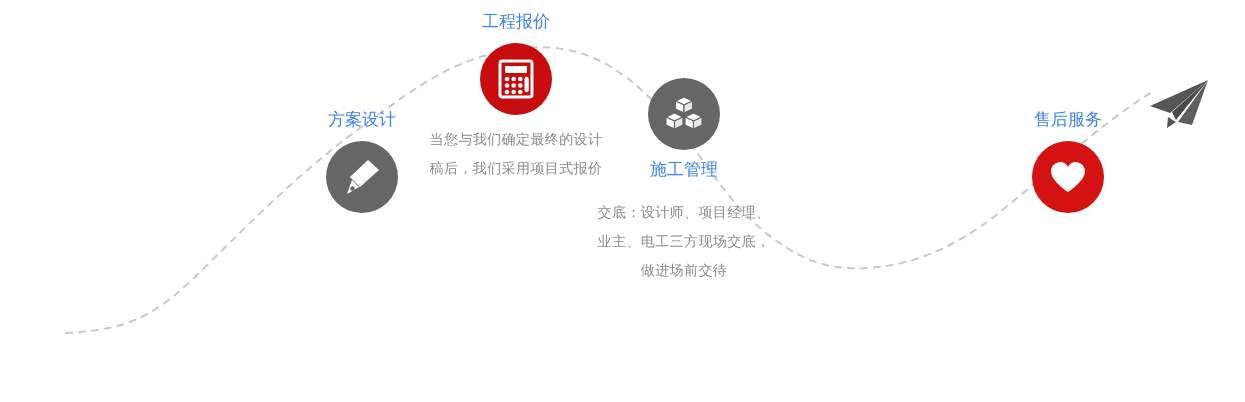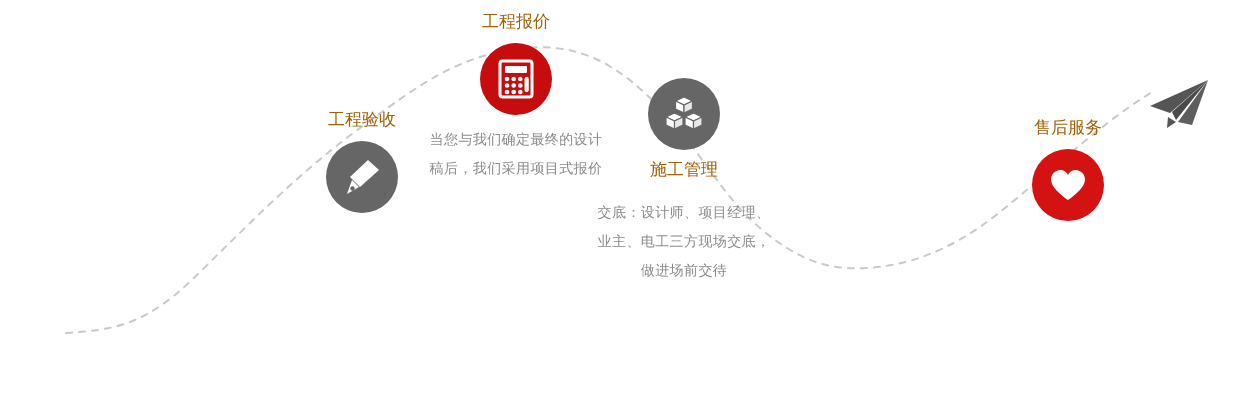--- a/index.html
+++ b/index.html
@@ -25,21 +25,21 @@
     height: 402px;
     pointer-events: none;
   }
   .step {
     position: absolute;
     width: 180px;
     text-align: center;
   }
   .step-title {
     font-size: 17px;
-    color: #a16207;
+    color: #3b82f6;
     line-height: 24px;
     white-space: nowrap;
     text-align: center;
   }
   .step-icon {
     width: 72px;
     height: 72px;
     border-radius: 50%;
     margin: 0 auto;
     display: flex;
@@ -89,21 +89,21 @@
 
   <svg id="plane-icon" viewBox="0 0 64 58" xmlns="http://www.w3.org/2000/svg">
     <path d="M 60 2 L 2 28 L 22 35 Z" fill="#555555"></path>
     <path d="M 60 2 L 28 42 L 24 34 Z" fill="#4a4a4a"></path>
     <path d="M 60 2 L 30 44 L 44 47 Z" fill="#5e5e5e"></path>
     <path d="M 20 39 L 28 44 L 19 50 Z" fill="#555555"></path>
   </svg>
 
 
   <div class="step layout-title-top" style="left:272px; top:108px;">
-    <div class="step-title">工程验收</div>
+    <div class="step-title">方案设计</div>
     <div class="step-icon" style="background:#666666;">
       <svg width="42" height="42" viewBox="0 0 42 42" xmlns="http://www.w3.org/2000/svg">
         <path d="M 27 4 L 38 14 L 19 31 L 9 21 Z" fill="#ffffff"></path>
         <path d="M 11 24 L 18 31 L 6 38 Z" fill="#ffffff"></path>
         <circle cx="11.5" cy="32.5" r="2.2" fill="#666666"></circle>
       </svg>
     </div>
   </div>
 
   <div class="step layout-title-top" style="left:426px; top:10px;">
@@ -143,21 +143,21 @@
           <path d="M 22 24 L 30.5 28 L 30.5 36 L 22 32 Z"></path>
           <path d="M 39 24 L 39 32 L 30.5 36 L 30.5 28 Z" fill="#e8e8e8"></path>
         </g>
       </svg>
     </div>
     <div class="step-title">施工管理</div>
     <div class="step-desc">交底：设计师、项目经理、业主、电工三方现场交底，做进场前交待</div>
   </div>
 
 
-  <div class="step layout-title-top" style="left:978px; top:116px;">
+  <div class="step layout-title-top" style="left:978px; top:108px;">
     <div class="step-title">售后服务</div>
     <div class="step-icon" style="background:#d41212;">
       <svg width="42" height="42" viewBox="0 0 42 42" xmlns="http://www.w3.org/2000/svg">
         <path d="M 21 36 C 21 36, 4 25, 4 15.5 C 4 9.5, 9 6, 13.5 6
                  C 17 6, 19.8 8.3, 21 11 C 22.2 8.3, 25 6, 28.5 6
                  C 33 6, 38 9.5, 38 15.5 C 38 25, 21 36, 21 36 Z" fill="#ffffff"></path>
       </svg>
     </div>
   </div>
 

